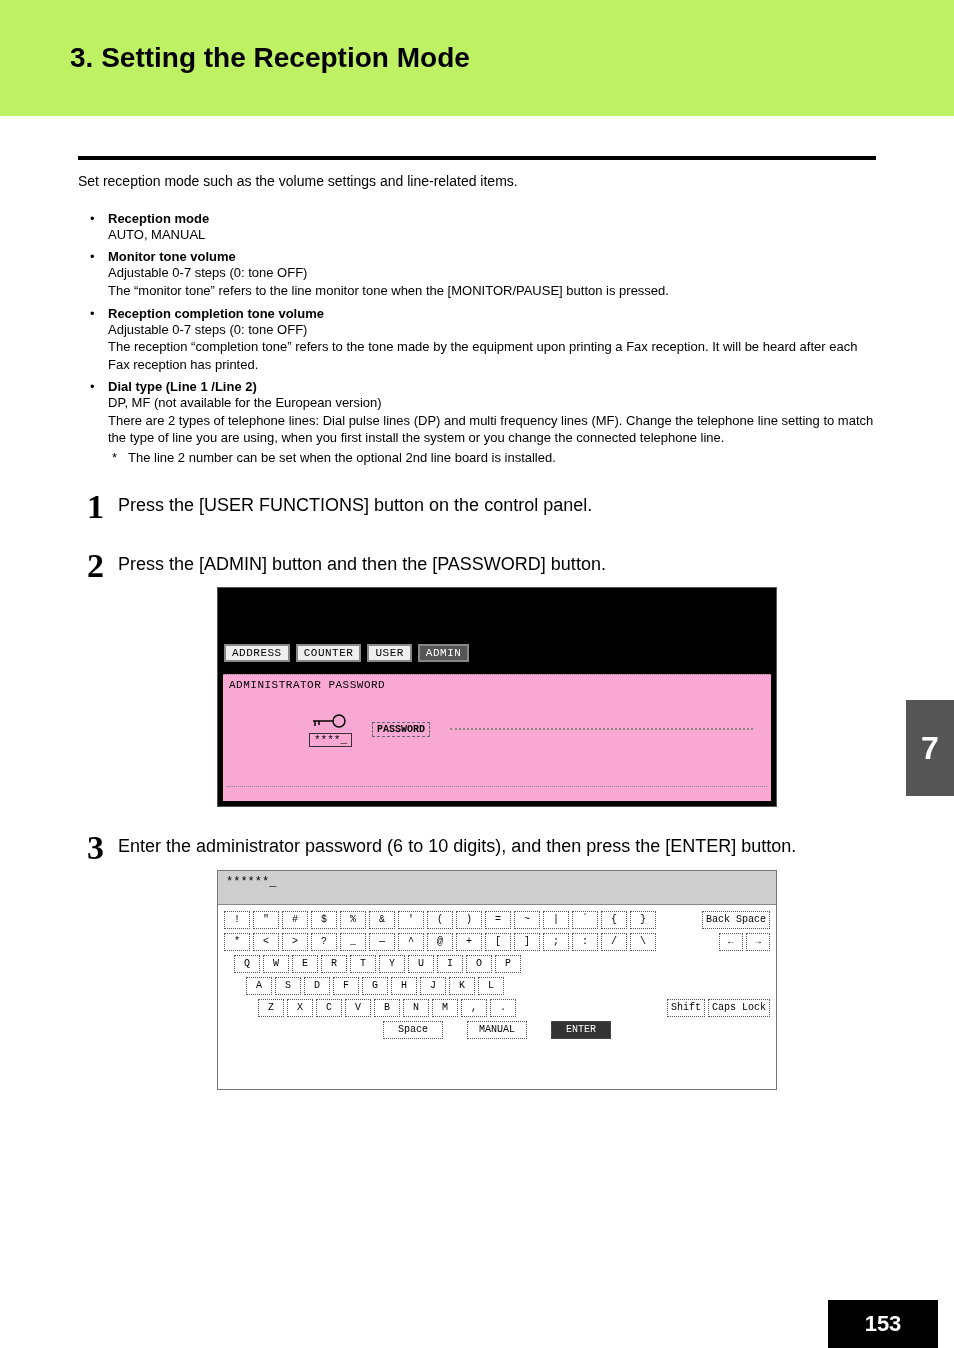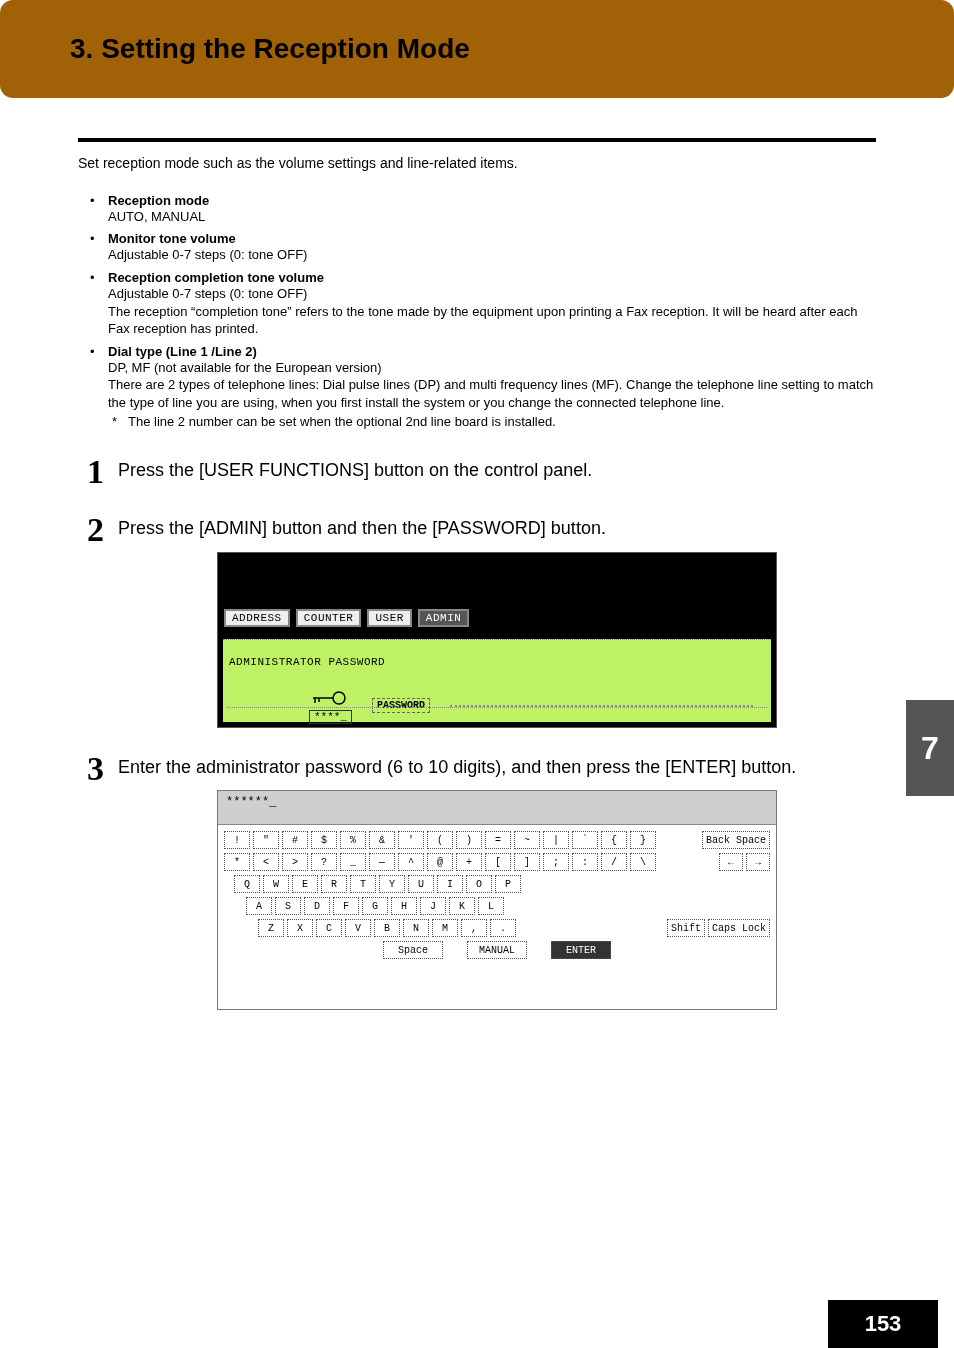--- a/index.html
+++ b/index.html
@@ -7,26 +7,25 @@
     width: 954px;
     height: 1348px;
     font-family: Arial, Helvetica, sans-serif;
     background: #fff;
     position: relative;
     color: #000;
     font-size: 13px;
   }
   .header-band {
     width: 100%;
-    height: 98px;
-    background: #a16207;
+    height: 116px;
+    background: #bef264;
     display: flex;
     align-items: center;
     padding-left: 70px;
-    border-radius: 13px;
   }
   .header-title {
     font-size: 28px;
     font-weight: bold;
     color: #000;
   }
   .content {
     padding: 40px 78px 0 78px;
   }
   .hr-thick {
@@ -49,34 +48,34 @@
   .star-note::before { content: "*"; position: absolute; left: 4px; }
   .step { display: flex; gap: 14px; margin-top: 24px; }
   .step-num { font-size: 34px; font-weight: bold; font-family: "Times New Roman", serif; line-height: 1; min-width: 26px; text-align: right; }
   .step-body { flex: 1; padding-top: 4px; }
   .step-title { font-size: 18px; font-weight: normal; margin-bottom: 8px; line-height: 1.25; }
   .step-sub { font-size: 13px; padding-left: 12px; position: relative; }
   .step-sub::before { content: "•"; position: absolute; left: 0; }
 
   
   .screen1 {
-    width: 560px; height: 176px; border: 1px solid #555;
+    width: 560px; height: 220px; border: 1px solid #555;
     margin: 12px auto 0 auto; background: #000; position: relative;
     font-family: "Courier New", monospace;
   }
   .tabbar { display: flex; gap: 6px; padding: 56px 6px 2px 6px; }
   .tab {
     flex: 0 0 auto; padding: 1px 6px; font-size: 11px;
     background: #efefef; border: 2px solid #888; color:#000;
     letter-spacing: 0.5px;
   }
   .tab.active { background: #555; color: #fff; }
   .whitepanel {
-    background: #bef264; position: absolute; left: 5px; right: 5px; bottom: 5px; top: 86px;
-    border-top: 1px dotted #888; padding: 16px 6px;
+    background: #f9a8d4; position: absolute; left: 5px; right: 5px; bottom: 5px; top: 86px;
+    border-top: 1px dotted #888; padding: 4px 6px;
   }
   .wp-title { font-size: 11px; letter-spacing: 0.5px; }
   .pwd-row { display: flex; align-items: center; gap: 20px; margin-top: 20px; margin-left: 80px; }
   .key-icon {
     width: 40px; height: 20px; position: relative;
   }
   .key-icon svg { width: 40px; height: 20px; }
   .mask-box { font-size: 11px; border: 1px solid #333; padding: 0 4px; display: inline-block; margin-top: 2px; }
   .pwd-btn { font-size: 10px; border: 1px dashed #666; padding: 1px 4px; font-weight: bold; }
   .pwd-line { flex: 1; height: 1px; border-bottom: 2px dotted #888; margin-right: 12px; }
@@ -134,20 +133,21 @@
   <p class="intro para">Set reception mode such as the volume settings and line-related items.</p>
 
   <ul class="top-list">
     <li>
       <span class="b">Reception mode</span><br>
       <span class="para">AUTO, MANUAL</span>
     </li>
     <li>
       <span class="b">Monitor tone volume</span><br>
       <span class="para">Adjustable 0-7 steps (0: tone OFF)</span><br>
+      <span class="para">The “monitor tone” refers to the line monitor tone when the [MONITOR/PAUSE] button is pressed.</span>
     </li>
     <li>
       <span class="b">Reception completion tone volume</span><br>
       <span class="para">Adjustable 0-7 steps (0: tone OFF)</span><br>
       <span class="para">The reception “completion tone” refers to the tone made by the equipment upon printing a Fax reception. It will be heard after each Fax reception has printed.</span>
     </li>
     <li>
       <span class="b">Dial type (Line 1 /Line 2)</span><br>
       <span class="para">DP, MF (not available for the European version)</span><br>
       <span class="para">There are 2 types of telephone lines: Dial pulse lines (DP) and multi frequency lines (MF). Change the telephone line setting to match the type of line you are using, when you first install the system or you change the connected telephone line.</span>

